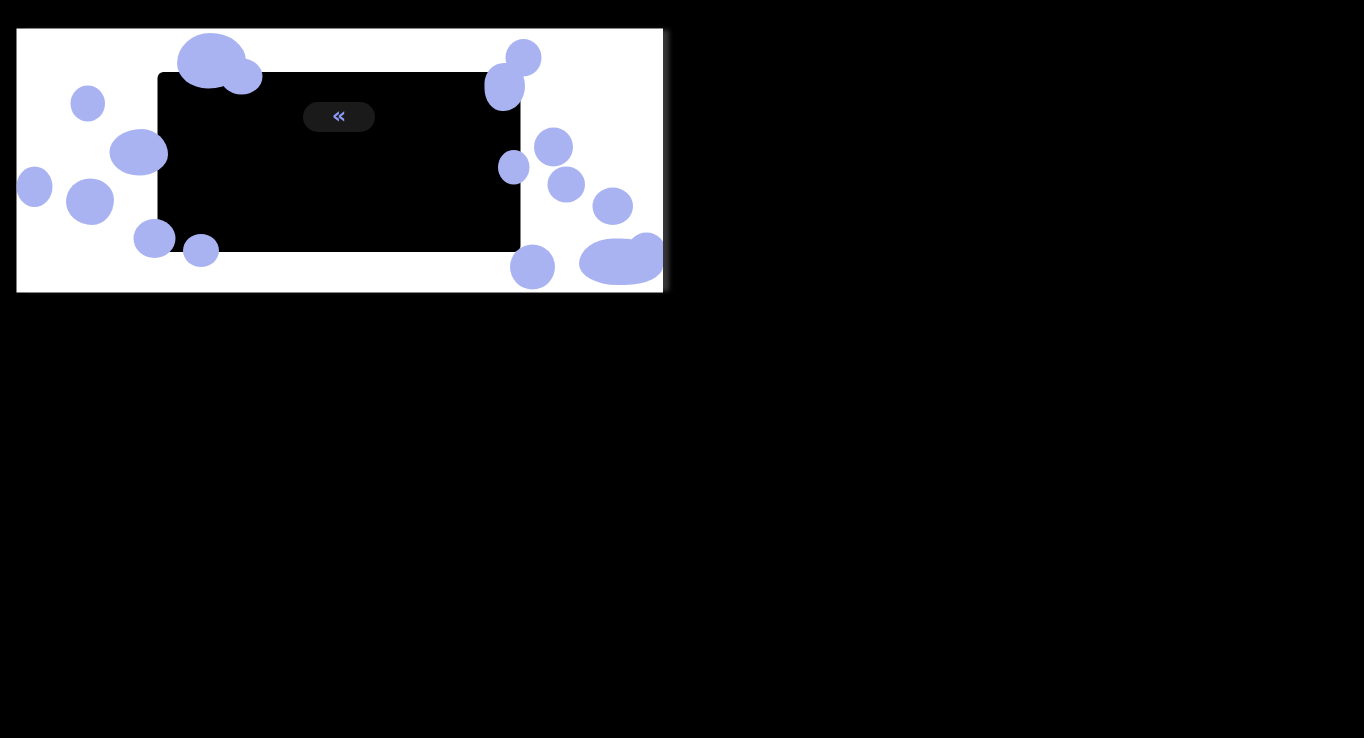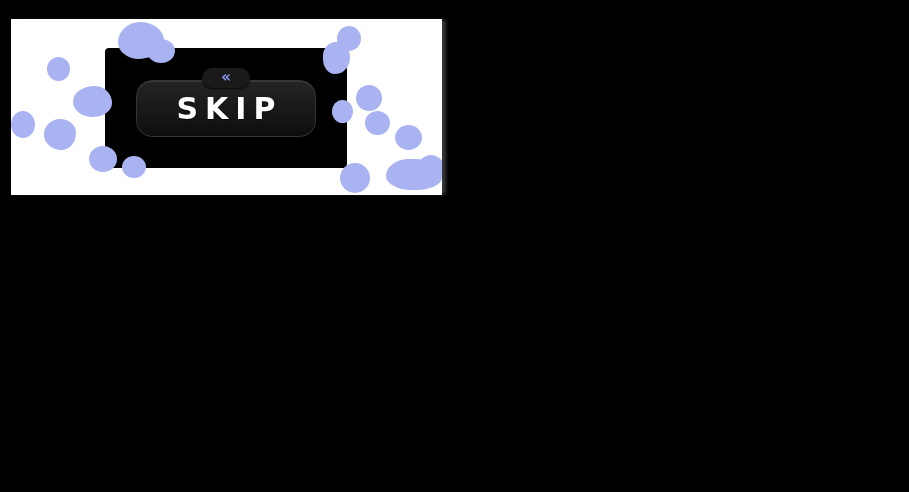--- a/index.html
+++ b/index.html
@@ -114,19 +114,16 @@
     <div class="blob" style="left:354px; top:92px; width:25px; height:24px; border-radius:50%;"></div>
     <div class="blob" style="left:384px; top:106px; width:27px; height:25px; border-radius:50%;"></div>
     <div class="blob" style="left:375px; top:140px; width:56px; height:31px; border-radius:45% 55% 50% 50%/60% 55% 45% 50%;"></div>
     <div class="blob" style="left:407px; top:136px; width:26px; height:26px; border-radius:50%;"></div>
     <div class="blob" style="left:329px; top:144px; width:30px; height:30px; border-radius:50%;"></div>
 
     <div class="ad-panel">
       <div class="collapse-pill">
         <span class="chevrons">«</span>
       </div>
-      <button class="skip-btn">
-        <span class="skip-label">SKIP</span>
-      </button>
     </div>
 
   </div>
 </div>
 
 </body></html>

